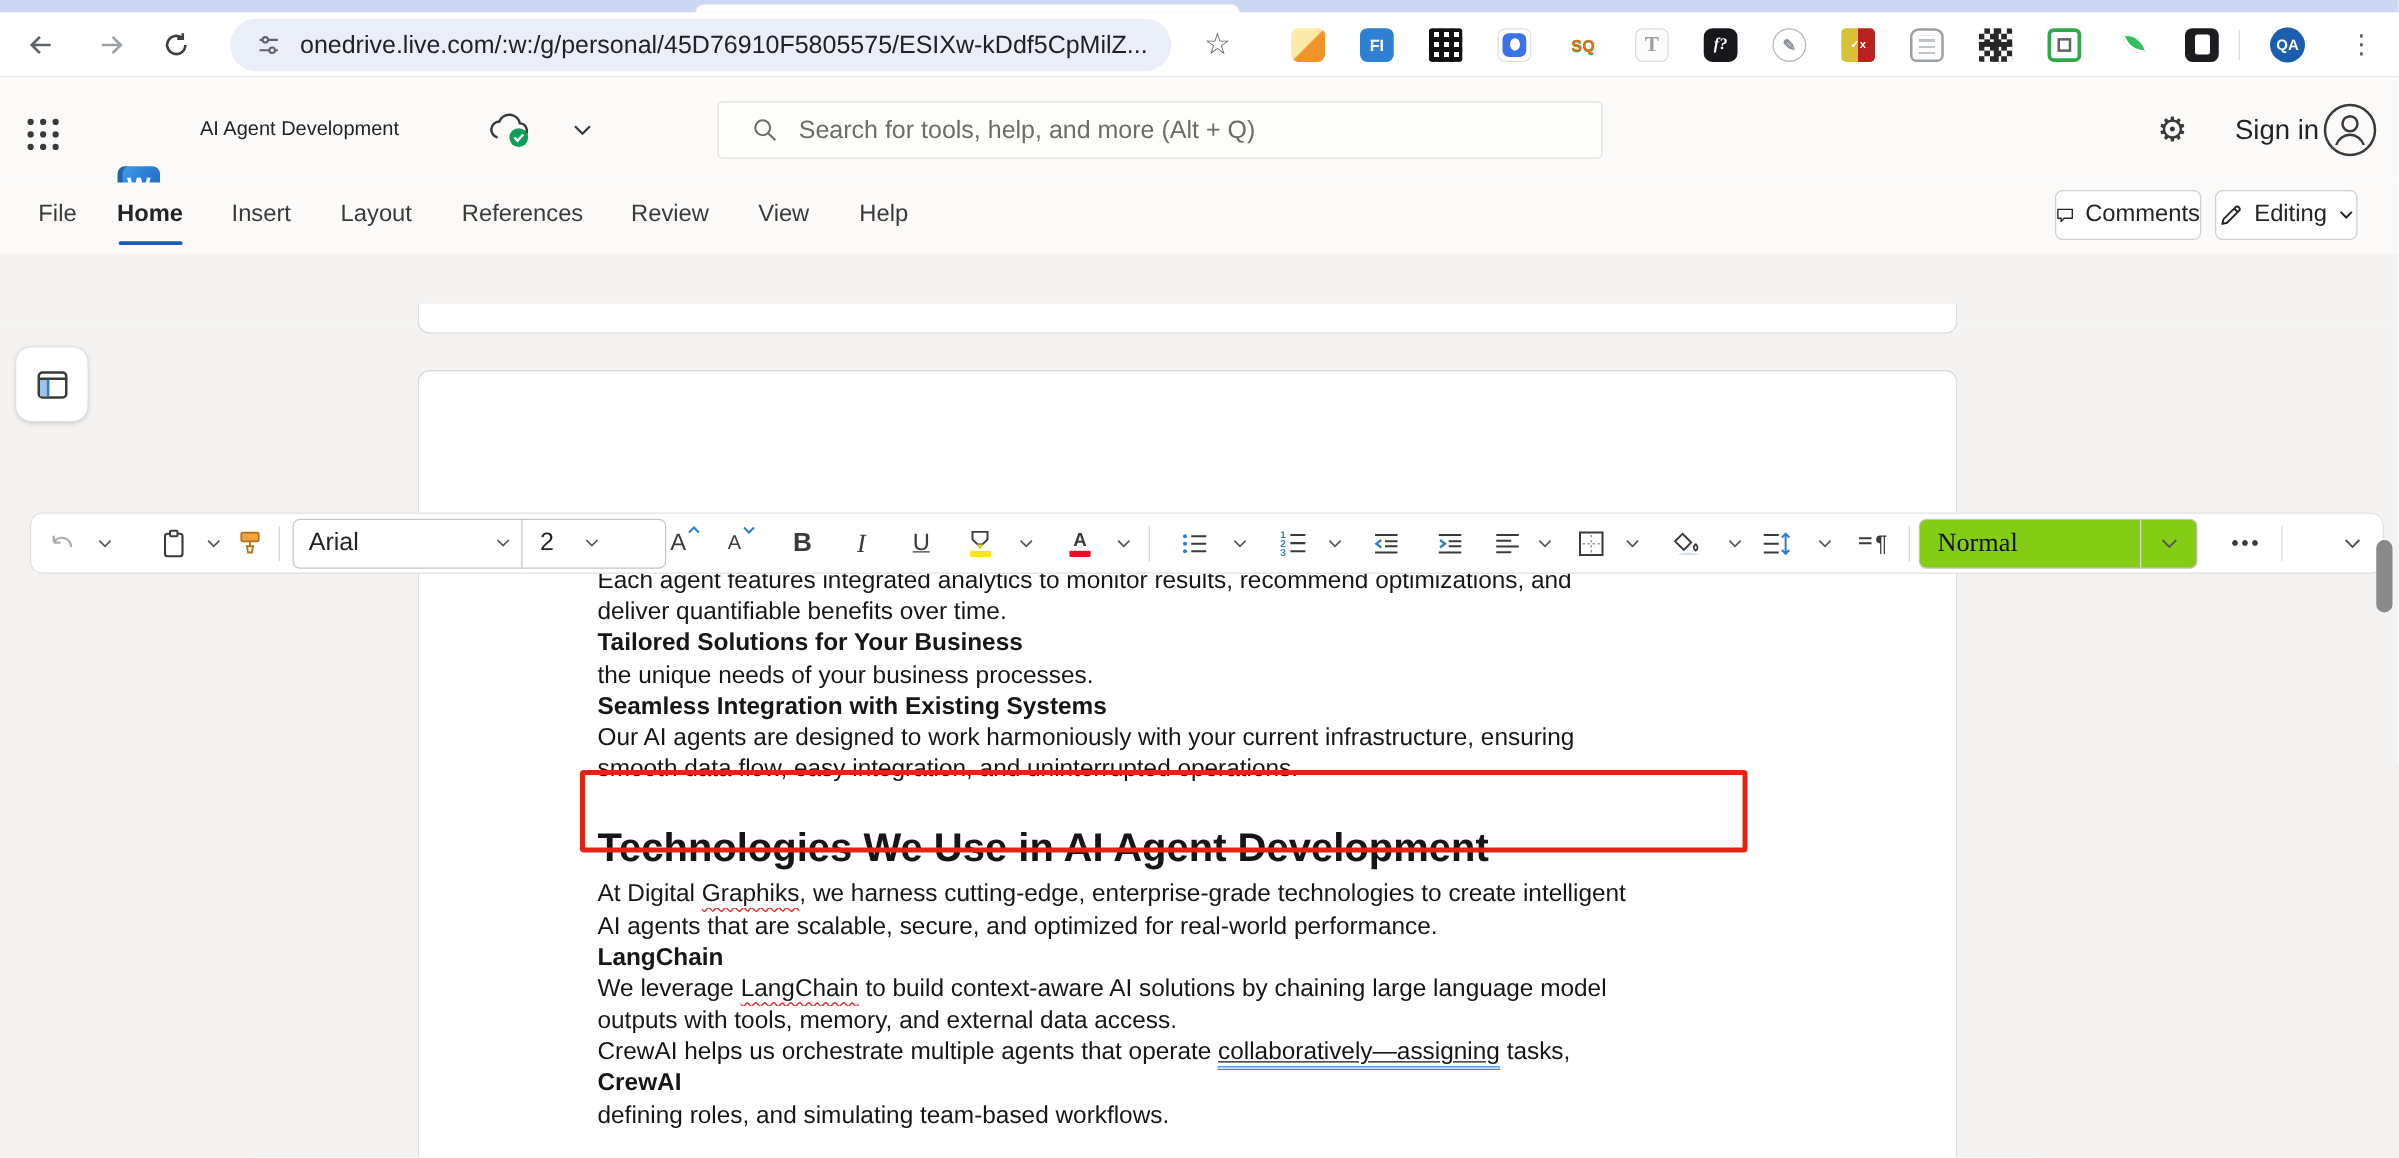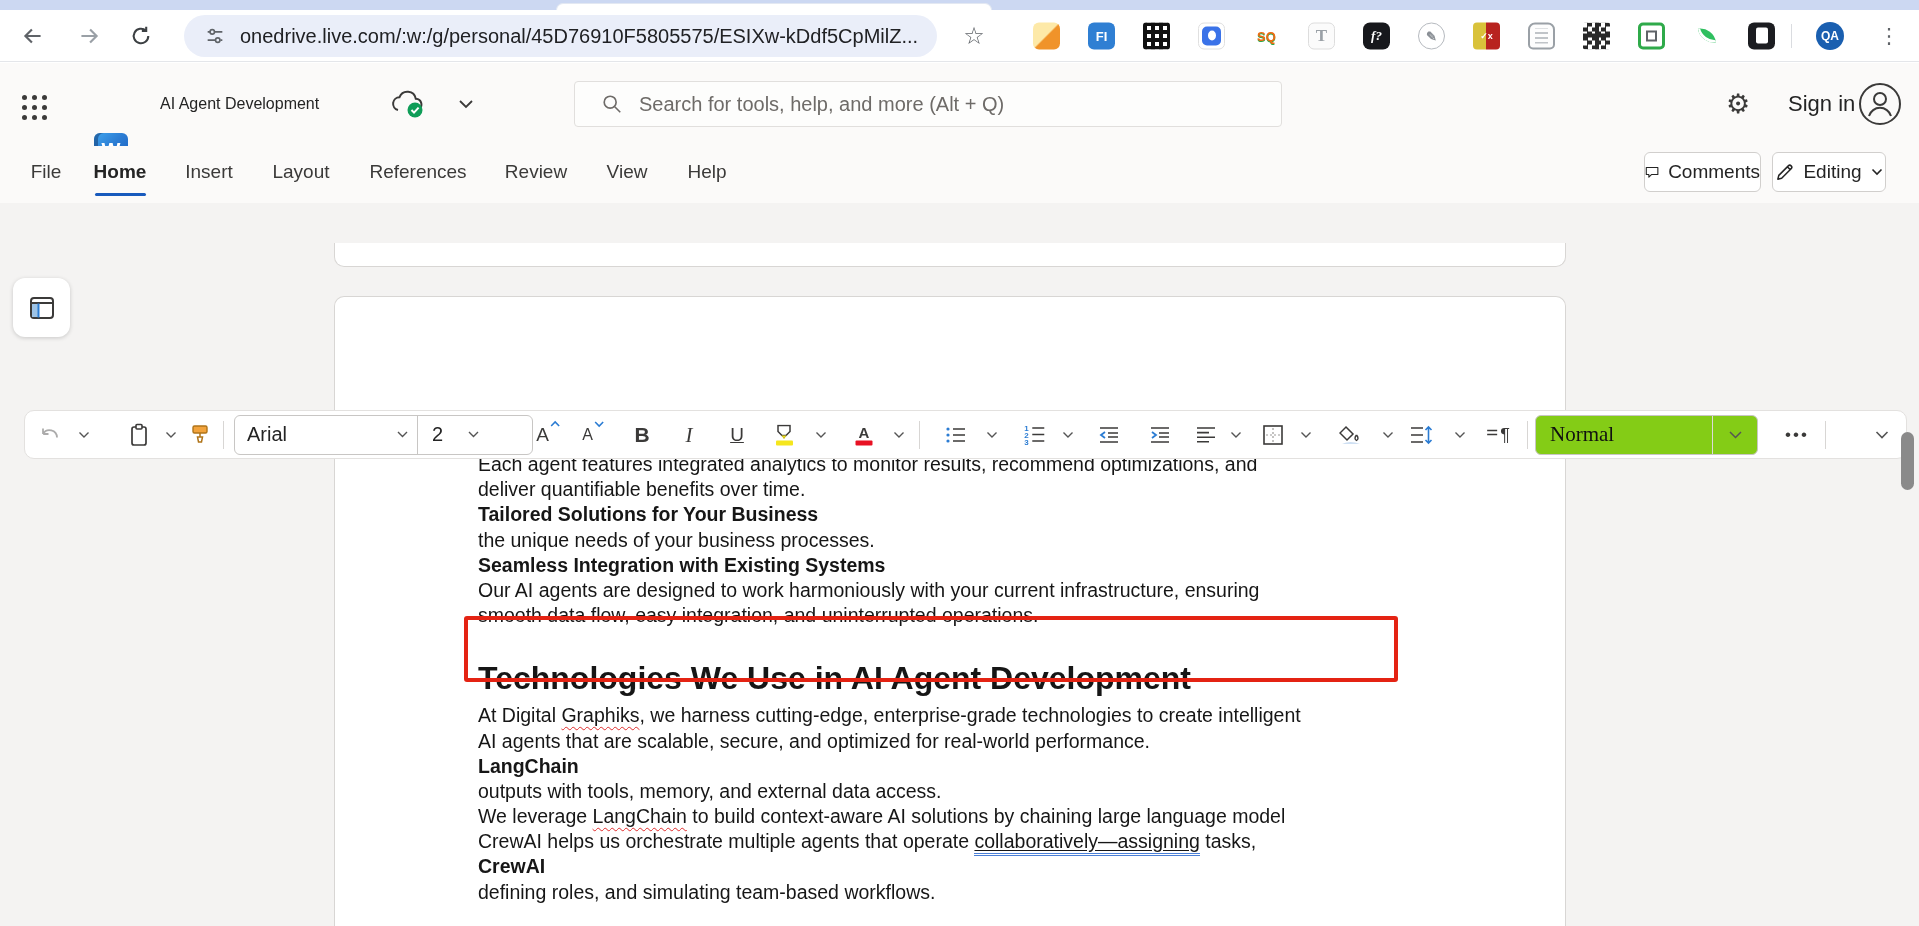--- a/index.html
+++ b/index.html
@@ -499,22 +499,22 @@
       <div class="dl"><span>deliver quantifiable benefits over time.</span></div>
       <div class="dl b"><span>Tailored Solutions for Your Business</span></div>
       <div class="dl"><span>the unique needs of your business processes.</span></div>
       <div class="dl b"><span>Seamless Integration with Existing Systems</span></div>
       <div class="dl"><span>Our AI agents are designed to work harmoniously with your current infrastructure, ensuring</span></div>
       <div class="dl"><span>smooth data flow, easy integration, and uninterrupted operations.</span></div>
       <div class="dh"><span>Technologies We Use in AI Agent Development</span></div>
       <div class="dl"><span>At Digital </span><span class="seg-spell">Graphiks</span><span>, we harness cutting-edge, enterprise-grade technologies to create intelligent</span></div>
       <div class="dl"><span>AI agents that are scalable, secure, and optimized for real-world performance.</span></div>
       <div class="dl b"><span>LangChain</span></div>
+      <div class="dl"><span>We leverage </span><span class="seg-spell">LangChain</span><span> to build context-aware AI solutions by chaining large language model</span></div>
       <div class="dl"><span>outputs with tools, memory, and external data access.</span></div>
-      <div class="dl"><span>We leverage </span><span class="seg-spell">LangChain</span><span> to build context-aware AI solutions by chaining large language model</span></div>
       <div class="dl"><span>CrewAI helps us orchestrate multiple agents that operate </span><span class="seg-link">collaboratively—assigning</span><span> tasks,</span></div>
       <div class="dl b"><span>CrewAI</span></div>
       <div class="dl"><span>defining roles, and simulating team-based workflows.</span></div>
     </div>
 
     <div class="red-box"></div>
 
     <div class="scroll-thumb"></div>
   </div>
 

